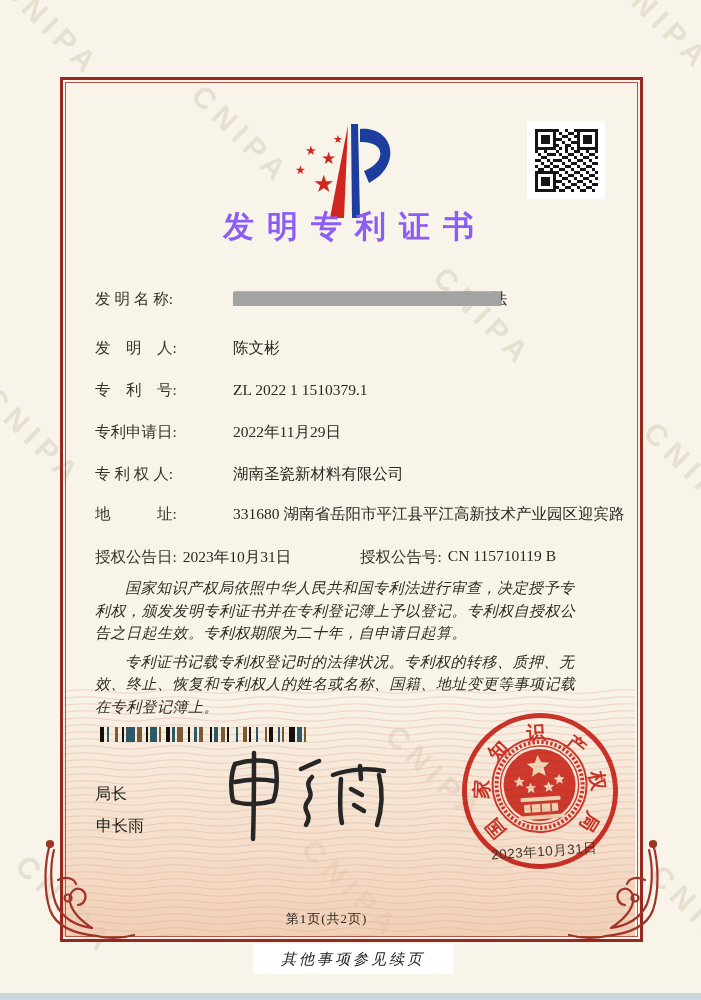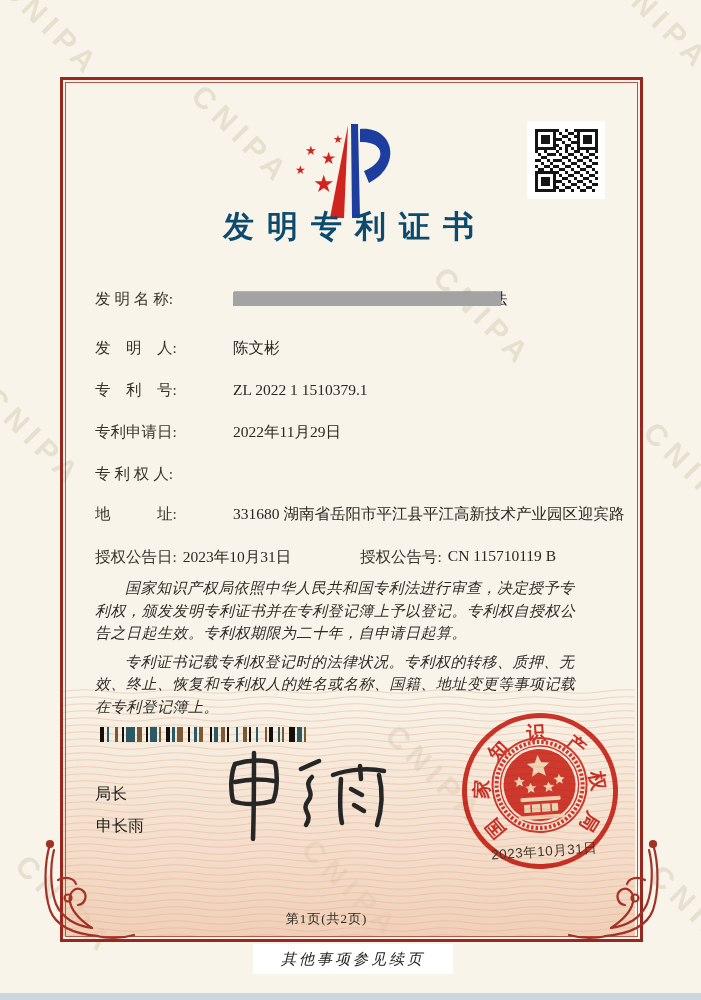--- a/index.html
+++ b/index.html
@@ -34,21 +34,21 @@
   .qr{
     position:absolute; left:527px; top:121px; width:78px; height:78px;
     background:#fff; display:flex; align-items:center; justify-content:center;
   }
   .qr-grid{display:grid; grid-template-columns:repeat(21,3px); grid-auto-rows:3px;}
   .qr-grid .d{background:#151515;}
   .logo{position:absolute; left:293px; top:116px; width:112px; height:118px;}
   .logo .star{position:absolute; color:#d0251f; line-height:1;}
   .title{
     position:absolute; left:60px; top:206px; width:577px; text-align:center;
-    font-size:31px; font-weight:bold; letter-spacing:13px; color:#0c4a6e;
+    font-size:31px; font-weight:bold; letter-spacing:13px; color:#8b5cf6;
     text-indent:13px;
   }
   
   .row{position:absolute; left:95px; width:505px; display:flex; font-size:15.5px; line-height:1.45;}
   .row .lbl{flex:0 0 90px; white-space:pre; color:#37332b;}
   .row .val{flex:0 0 400px; color:#2b2722;padding-left:48px;}
   .redact-bar{
     display:inline-block; width:268px; height:14px; background:#a3a3a3;
     vertical-align:-2px; position:relative; z-index:1;
     box-shadow:1px -1px 0 rgba(60,60,60,.35);
@@ -634,20 +634,21 @@
   <div class="row" style="top:379px">
     <span class="lbl">专　利　号:</span>
     <span class="val">ZL 2022 1 1510379.1</span>
   </div>
   <div class="row" style="top:421px">
     <span class="lbl">专利申请日:</span>
     <span class="val">2022年11月29日</span>
   </div>
   <div class="row" style="top:463px">
     <span class="lbl">专 利 权 人:</span>
+    <span class="val">湖南圣瓷新材料有限公司</span>
   </div>
   <div class="row" style="top:503px">
     <span class="lbl">地　　　址:</span>
     <span class="val" style="flex-basis:392px">331680 湖南省岳阳市平江县平江高新技术产业园区迎宾路</span>
   </div>
   <div class="row2col" style="top:547px">
     <span class="pair" style="left:0">
       <span class="lbl">授权公告日:</span>
       <span class="val">2023年10月31日</span>
     </span>

